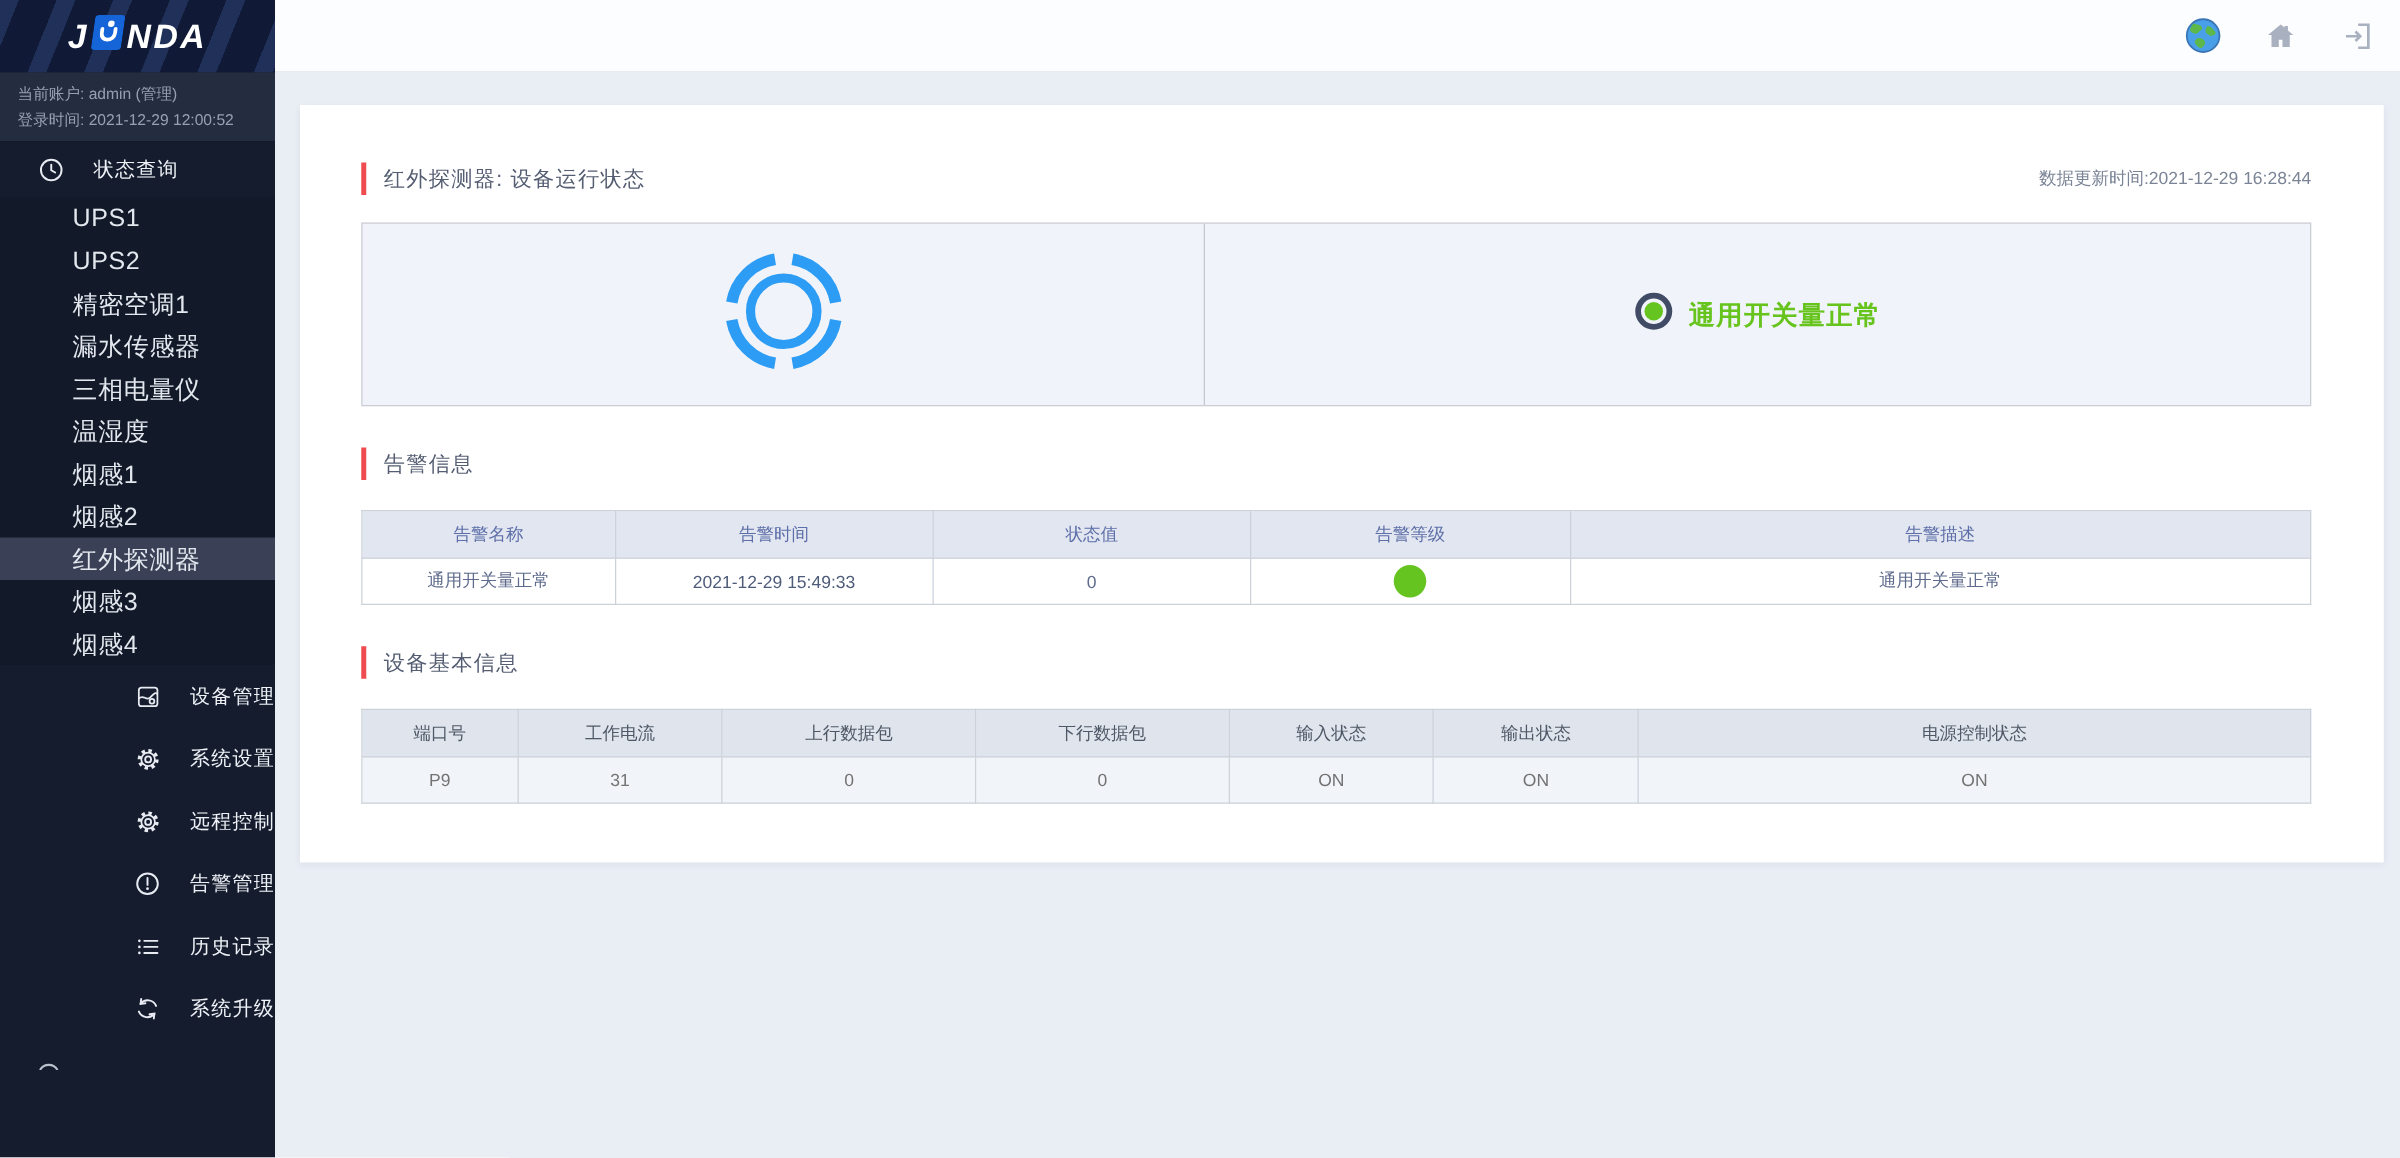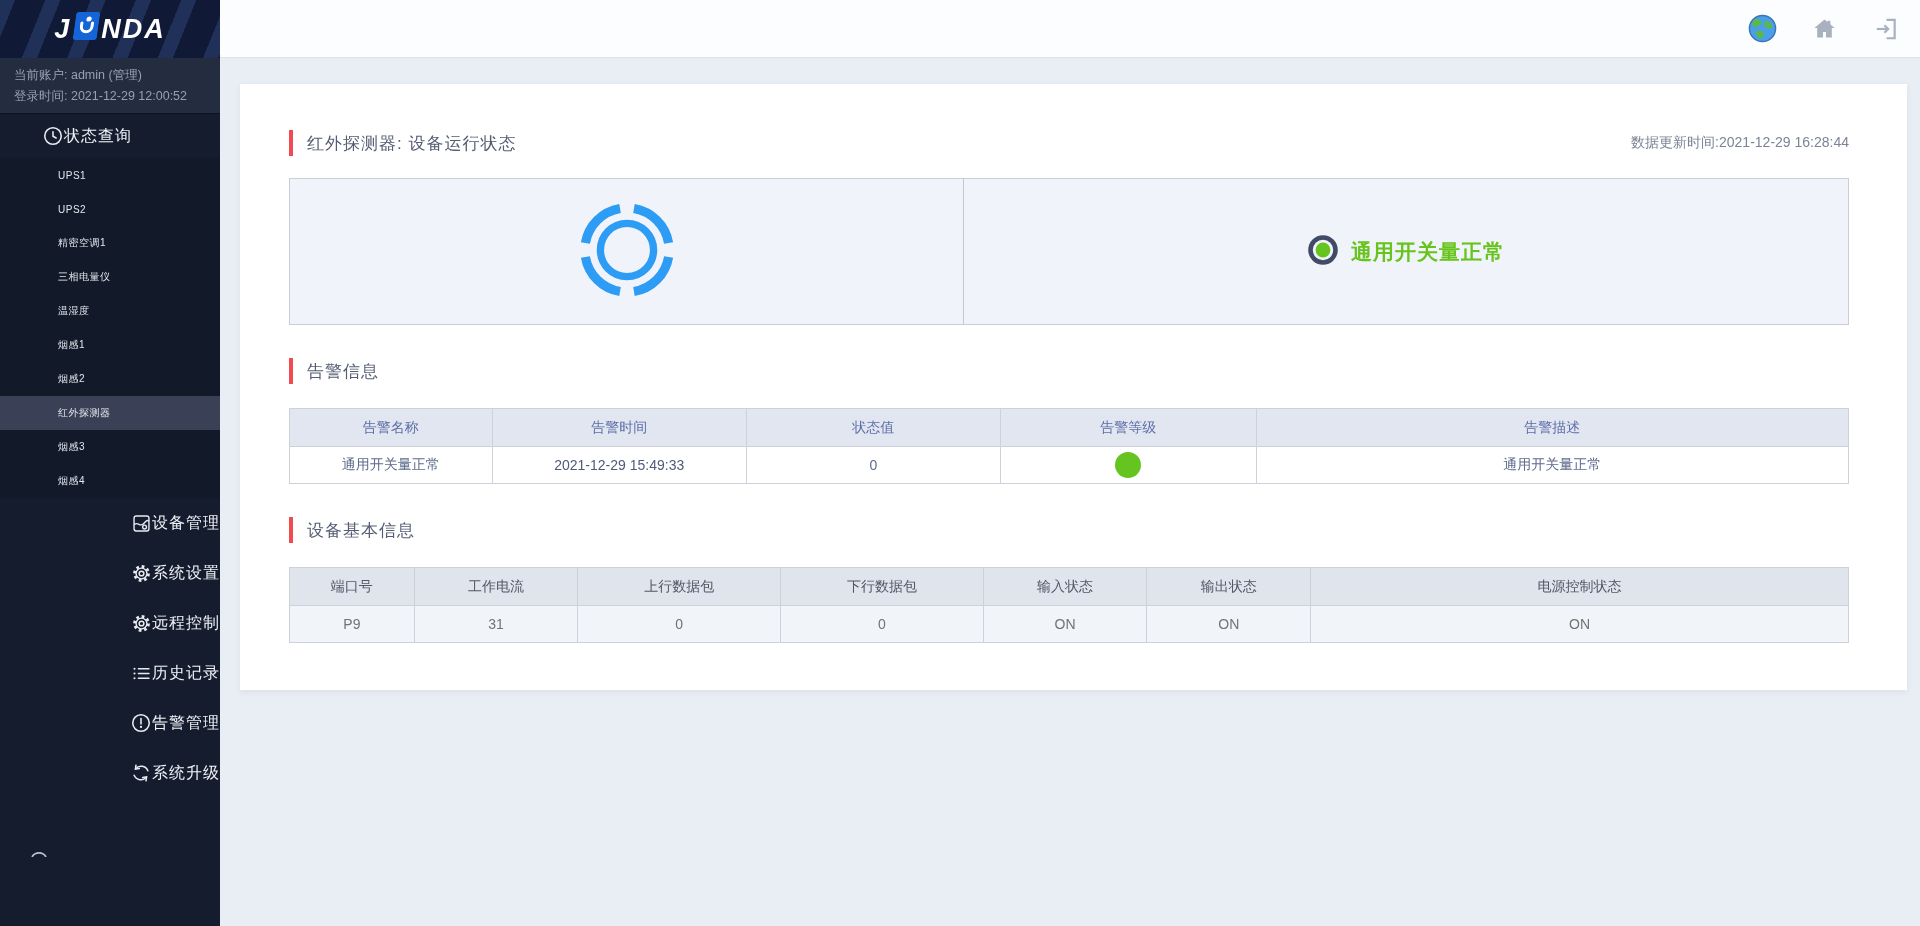--- a/index.html
+++ b/index.html
@@ -10,26 +10,26 @@
   
   .sidebar { width:220px; height:926px; background:#151c2e; flex:0 0 220px; position:relative; }
   .logo-area { height:58px; background:#101a36;
     background-image:repeating-linear-gradient(112deg, rgba(72,105,180,.28) 0 14px, rgba(16,26,54,0) 14px 42px);
     display:flex; align-items:center; justify-content:center; }
   .logo { color:#fff; font-weight:bold; font-style:italic; font-size:27px; letter-spacing:2px; display:flex; align-items:center; gap:1px; }
   .logo .u-mark { display:inline-block; margin:0 2px; transform:skewX(-8deg); }
   .account { background:#242c3f; padding:7px 0 7px 14px; border-bottom:1px solid #0d1322; }
   .account div { font-size:12.5px; color:#97a0b2; line-height:1.65; white-space:nowrap; }
   .menu { padding-top:0; }
-  .m-top { height:44px; display:flex; align-items:center; padding-left:42px; gap:0; cursor:pointer; }
+  .m-top { height:44px; display:flex; align-items:center; padding-left:30px; gap:23px; cursor:pointer; }
   .m-top.tall { height:50px;justify-content:flex-end; }
   .m-top .lbl { color:#eef1f6; font-size:16px; letter-spacing:1px; }
   .m-top .ic { width:22px; height:22px; display:flex; align-items:center; justify-content:center; }
   .sub { background:#121929; }
-  .s-item { height:34px; display:flex; align-items:center; padding-left:58px; color:#e3e7ee; font-size:10px; cursor:pointer; letter-spacing:.5px; }
+  .s-item { height:34px; display:flex; align-items:center; padding-left:58px; color:#e3e7ee; font-size:20px; cursor:pointer; letter-spacing:.5px; }
   .s-item.active { background:#3a4156; }
   .partial-ic { position:absolute; left:30px; top:843px; }
 
   
   .right-col { flex:1; display:flex; flex-direction:column; }
   .topbar { height:58px; background:#fcfdfe; border-bottom:1px solid #e2e3e7; display:flex; align-items:center; justify-content:flex-end; gap:30px; padding-right:18px; }
   .tb-ic { width:32px; height:32px; display:flex; align-items:center; justify-content:center; cursor:pointer; }
 
   .content { flex:1; background:#e9edf4; }
   .card { margin:26px 13px 0 20px; height:606px; background:#ffffff; box-shadow:0 2px 6px rgba(40,60,100,.07); padding:46px 58px 0 49px; }
@@ -92,20 +92,21 @@
               <path d="M12 7.3v4.9l3.4 2" stroke-linecap="round"></path>
             </svg>
         </span>
         <span class="lbl">状态查询</span>
       </div>
 
       <div class="sub">
         <div class="s-item">UPS1</div>
         <div class="s-item">UPS2</div>
         <div class="s-item">精密空调1</div>
+        <div class="s-item">漏水传感器</div>
         <div class="s-item">三相电量仪</div>
         <div class="s-item">温湿度</div>
         <div class="s-item">烟感1</div>
         <div class="s-item">烟感2</div>
         <div class="s-item active">红外探测器</div>
         <div class="s-item">烟感3</div>
         <div class="s-item">烟感4</div>
       </div>
 
       <div class="m-top tall">
@@ -130,47 +131,47 @@
       </div>
       <div class="m-top tall">
         <span class="ic">
           <svg viewBox="0 0 24 24" width="21" height="21" fill="none" stroke="#e8ebf2">
               <circle cx="12" cy="12" r="8" stroke-width="3.2" stroke-dasharray="3.1 3.18"></circle>
               <circle cx="12" cy="12" r="6.2" stroke-width="1.6"></circle>
               <circle cx="12" cy="12" r="2.7" stroke-width="1.7"></circle>
             </svg>
         </span>
         <span class="lbl">远程控制</span>
+      </div>
+      <div class="m-top tall">
+        <span class="ic">
+          <svg viewBox="0 0 24 24" width="22" height="22">
+              <g fill="none" stroke="#e8ebf2" stroke-width="1.7">
+                <circle cx="12" cy="12" r="9"></circle>
+                <path d="M12 7v6" stroke-linecap="round"></path>
+              </g>
+              <circle cx="12" cy="16.3" r="1.25" fill="#e8ebf2"></circle>
+            </svg>
+        </span>
+        <span class="lbl">告警管理</span>
       </div>
       <div class="m-top tall">
         <span class="ic">
           <svg viewBox="0 0 24 24" width="21" height="21">
               <g stroke="#e8ebf2" stroke-width="1.8" stroke-linecap="round" fill="none">
                 <path d="M8.5 6.5h12M8.5 12h12M8.5 17.5h12"></path>
               </g>
               <g fill="#e8ebf2">
                 <circle cx="4" cy="6.5" r="1.2"></circle>
                 <circle cx="4" cy="12" r="1.2"></circle>
                 <circle cx="4" cy="17.5" r="1.2"></circle>
               </g>
             </svg>
         </span>
         <span class="lbl">历史记录</span>
-      </div>
-      <div class="m-top tall">
-        <span class="ic">
-          <svg viewBox="0 0 24 24" width="22" height="22">
-              <g fill="none" stroke="#e8ebf2" stroke-width="1.7">
-                <circle cx="12" cy="12" r="9"></circle>
-                <path d="M12 7v6" stroke-linecap="round"></path>
-              </g>
-              <circle cx="12" cy="16.3" r="1.25" fill="#e8ebf2"></circle>
-            </svg>
-        </span>
-        <span class="lbl">告警管理</span>
       </div>
       <div class="m-top tall">
         <span class="ic">
           <svg viewBox="0 0 24 24" width="22" height="22" fill="none" stroke="#e8ebf2" stroke-width="1.7" stroke-linecap="round">
               <path d="M19.5 9.5 A8 8 0 0 0 6 7.5"></path>
               <path d="M4.5 14.5 A8 8 0 0 0 18 16.5"></path>
               <path d="M6.5 3.5 L6 7.8 10.2 7.2"></path>
               <path d="M17.5 20.5 L18 16.2 13.8 16.8"></path>
             </svg>
         </span>

